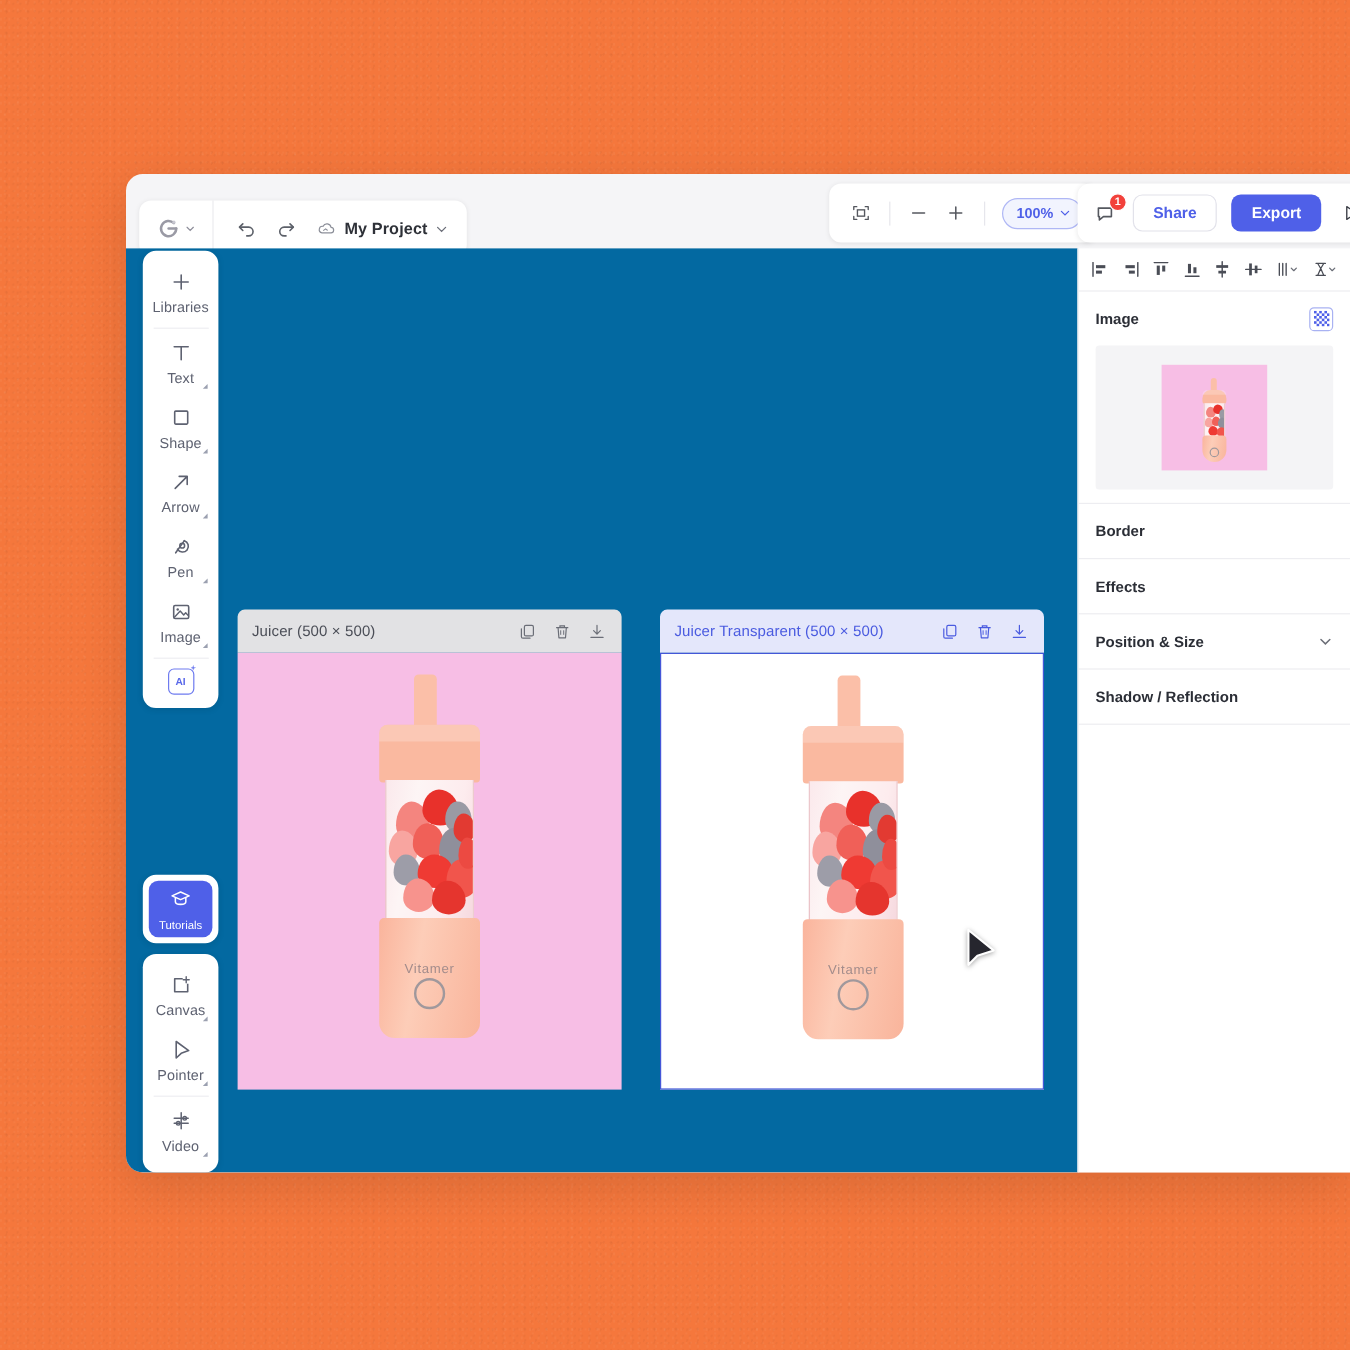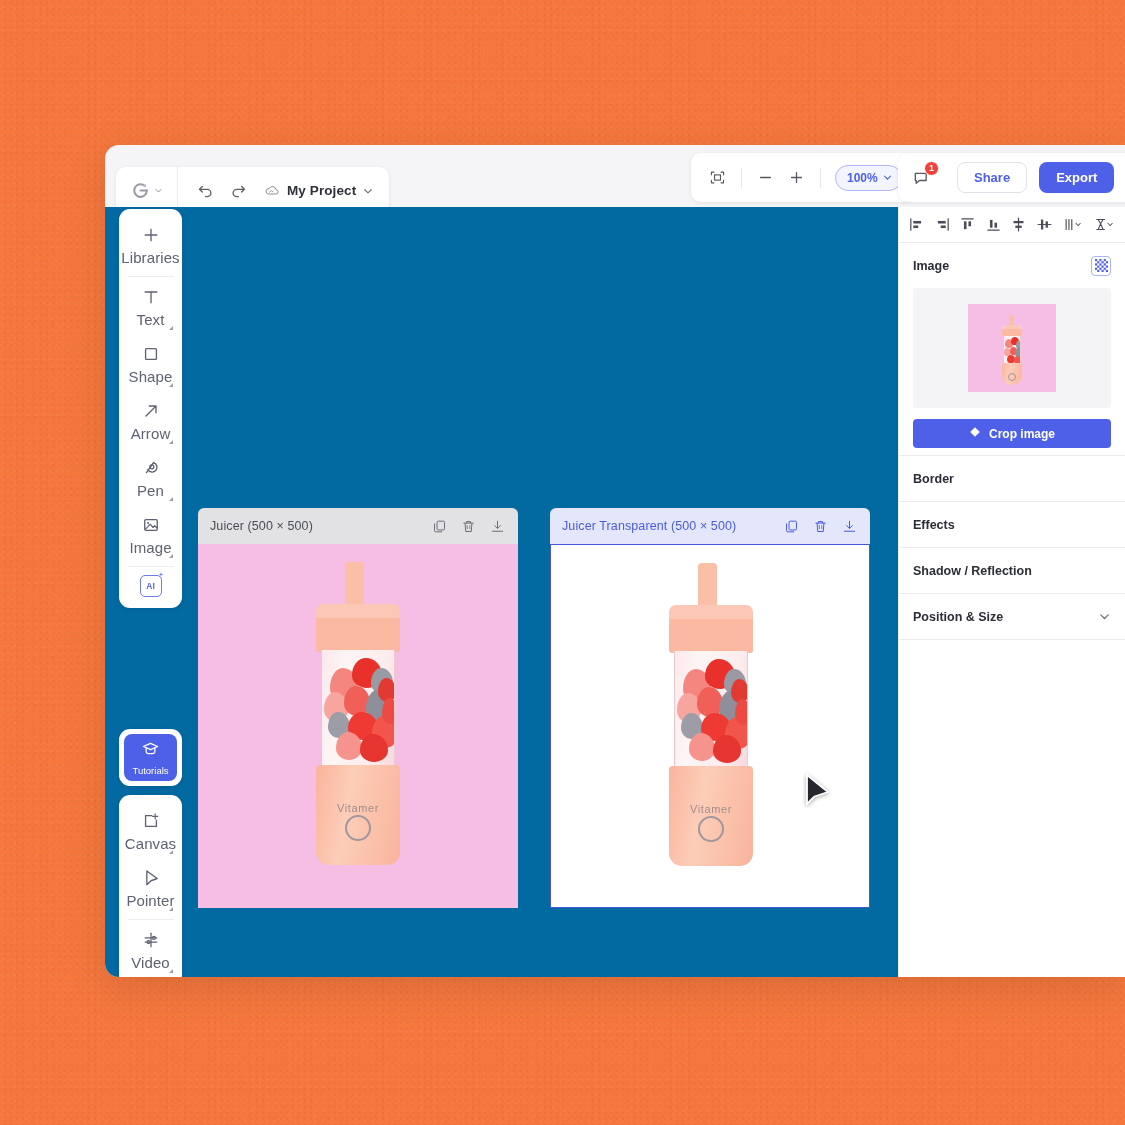--- a/index.html
+++ b/index.html
@@ -93,21 +93,21 @@
     position: absolute; right: -7px; top: -7px;
     background: #F2413B; color: #fff;
     font-size: 9px; font-weight: 700;
     width: 15px; height: 15px; border-radius: 50%;
     display: flex; align-items: center; justify-content: center;
     border: 1.5px solid #fff;
   }
   .btn-share {
     border: 1px solid #E2E2EA; background: #fff;
     color: #4F60E8; font-size: 13px; font-weight: 600;
-    border-radius: 8px; padding: 7px 16px; cursor: pointer; margin-left: 13px;
+    border-radius: 8px; padding: 7px 16px; cursor: pointer;
   }
   .btn-export {
     border: none; background: #4F60E8;
     color: #fff; font-size: 13px; font-weight: 600;
     border-radius: 8px; padding: 8px 17px; cursor: pointer;
   }
   .play-btn { cursor: pointer; display:flex; padding: 2px 4px; }
 
   
   .ltool {
@@ -119,21 +119,21 @@
     display: flex; flex-direction: column; align-items: center;
   }
   .ltool-main { top: 64px; padding: 6px 0 9px; }
   .tool {
     width: 63px;
     padding: 9px 0 6px;
     display: flex; flex-direction: column; align-items: center; gap: 3px;
     cursor: pointer; position: relative;
   }
   .tool .glyph { height: 22px; display: flex; align-items: center; justify-content: center; }
-  .tool .lbl { font-size: 15px; color: #5E6271; letter-spacing: .1px; }
+  .tool .lbl { font-size: 12px; color: #5E6271; letter-spacing: .1px; }
   .tool .corner {
     position: absolute; right: 9px; bottom: 4px;
     width: 0; height: 0;
     border-left: 4px solid transparent;
     border-bottom: 4px solid #9BA0B0;
   }
   .tool-div { width: 46px; height: 1px; background: #EEEEF2; margin: 4px 0 0; }
   .ai-chip {
     margin: 8px 0 2px;
     width: 22px; height: 22px;
@@ -718,54 +718,46 @@
               <div class="fruit" style="left:3px;top:19px;width:8px;height:8px;background:#EF3A33;"></div>
               <div class="fruit" style="left:10px;top:20px;width:8px;height:8px;background:#F1554C;"></div>
             </div>
             <div class="j-base" style="left:5px; top:48px; width:20px; height:22px;">
               <div class="j-btn" style="left:6px; top:10px; width:8px; height:8px; border-width:1.2px;"></div>
             </div>
           </div>
         </div>
       </div>
 
-      <button class="btn-crop">
-        <span>
-          <svg width="12" height="12" viewBox="0 0 12 12">
-              <path d="M6 1.2 10.8 6 6 10.8 1.2 6z" fill="#fff"></path>
-            </svg>
-        </span>
-        <span>Crop image</span>
-      </button>
 
     </div>
 
     <div class="sec">
       <div class="sec-head">
         <span class="sec-title">Border</span>
       </div>
     </div>
 
     <div class="sec">
       <div class="sec-head">
         <span class="sec-title">Effects</span>
-      </div>
-    </div>
-
-    <div class="sec">
-      <div class="sec-head">
-        <span class="sec-title">Shadow / Reflection</span>
       </div>
     </div>
 
     <div class="sec">
       <div class="sec-head">
         <span class="sec-title">Position &amp; Size</span>
         <span class="chev">
           <svg width="13" height="13" viewBox="0 0 14 14">
               <path d="M3 5.2 7 9.2l4-4" fill="none" stroke="#6B6E77" stroke-width="1.3" stroke-linecap="round"></path>
             </svg>
         </span>
       </div>
     </div>
 
+    <div class="sec">
+      <div class="sec-head">
+        <span class="sec-title">Shadow / Reflection</span>
+      </div>
+    </div>
+
   </div>
 </div>
 
 </body></html>

